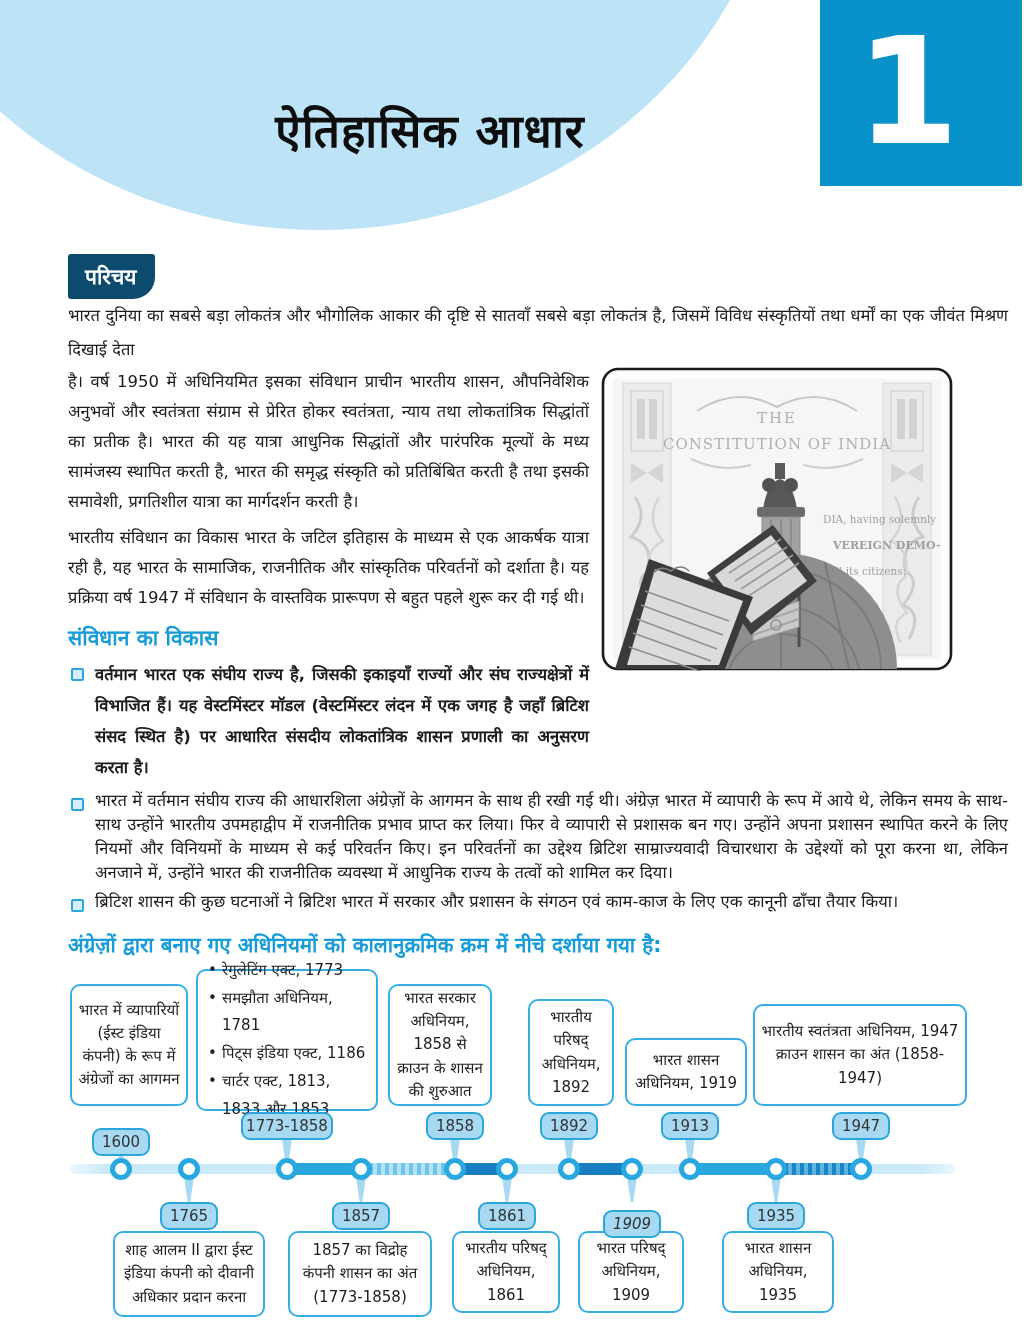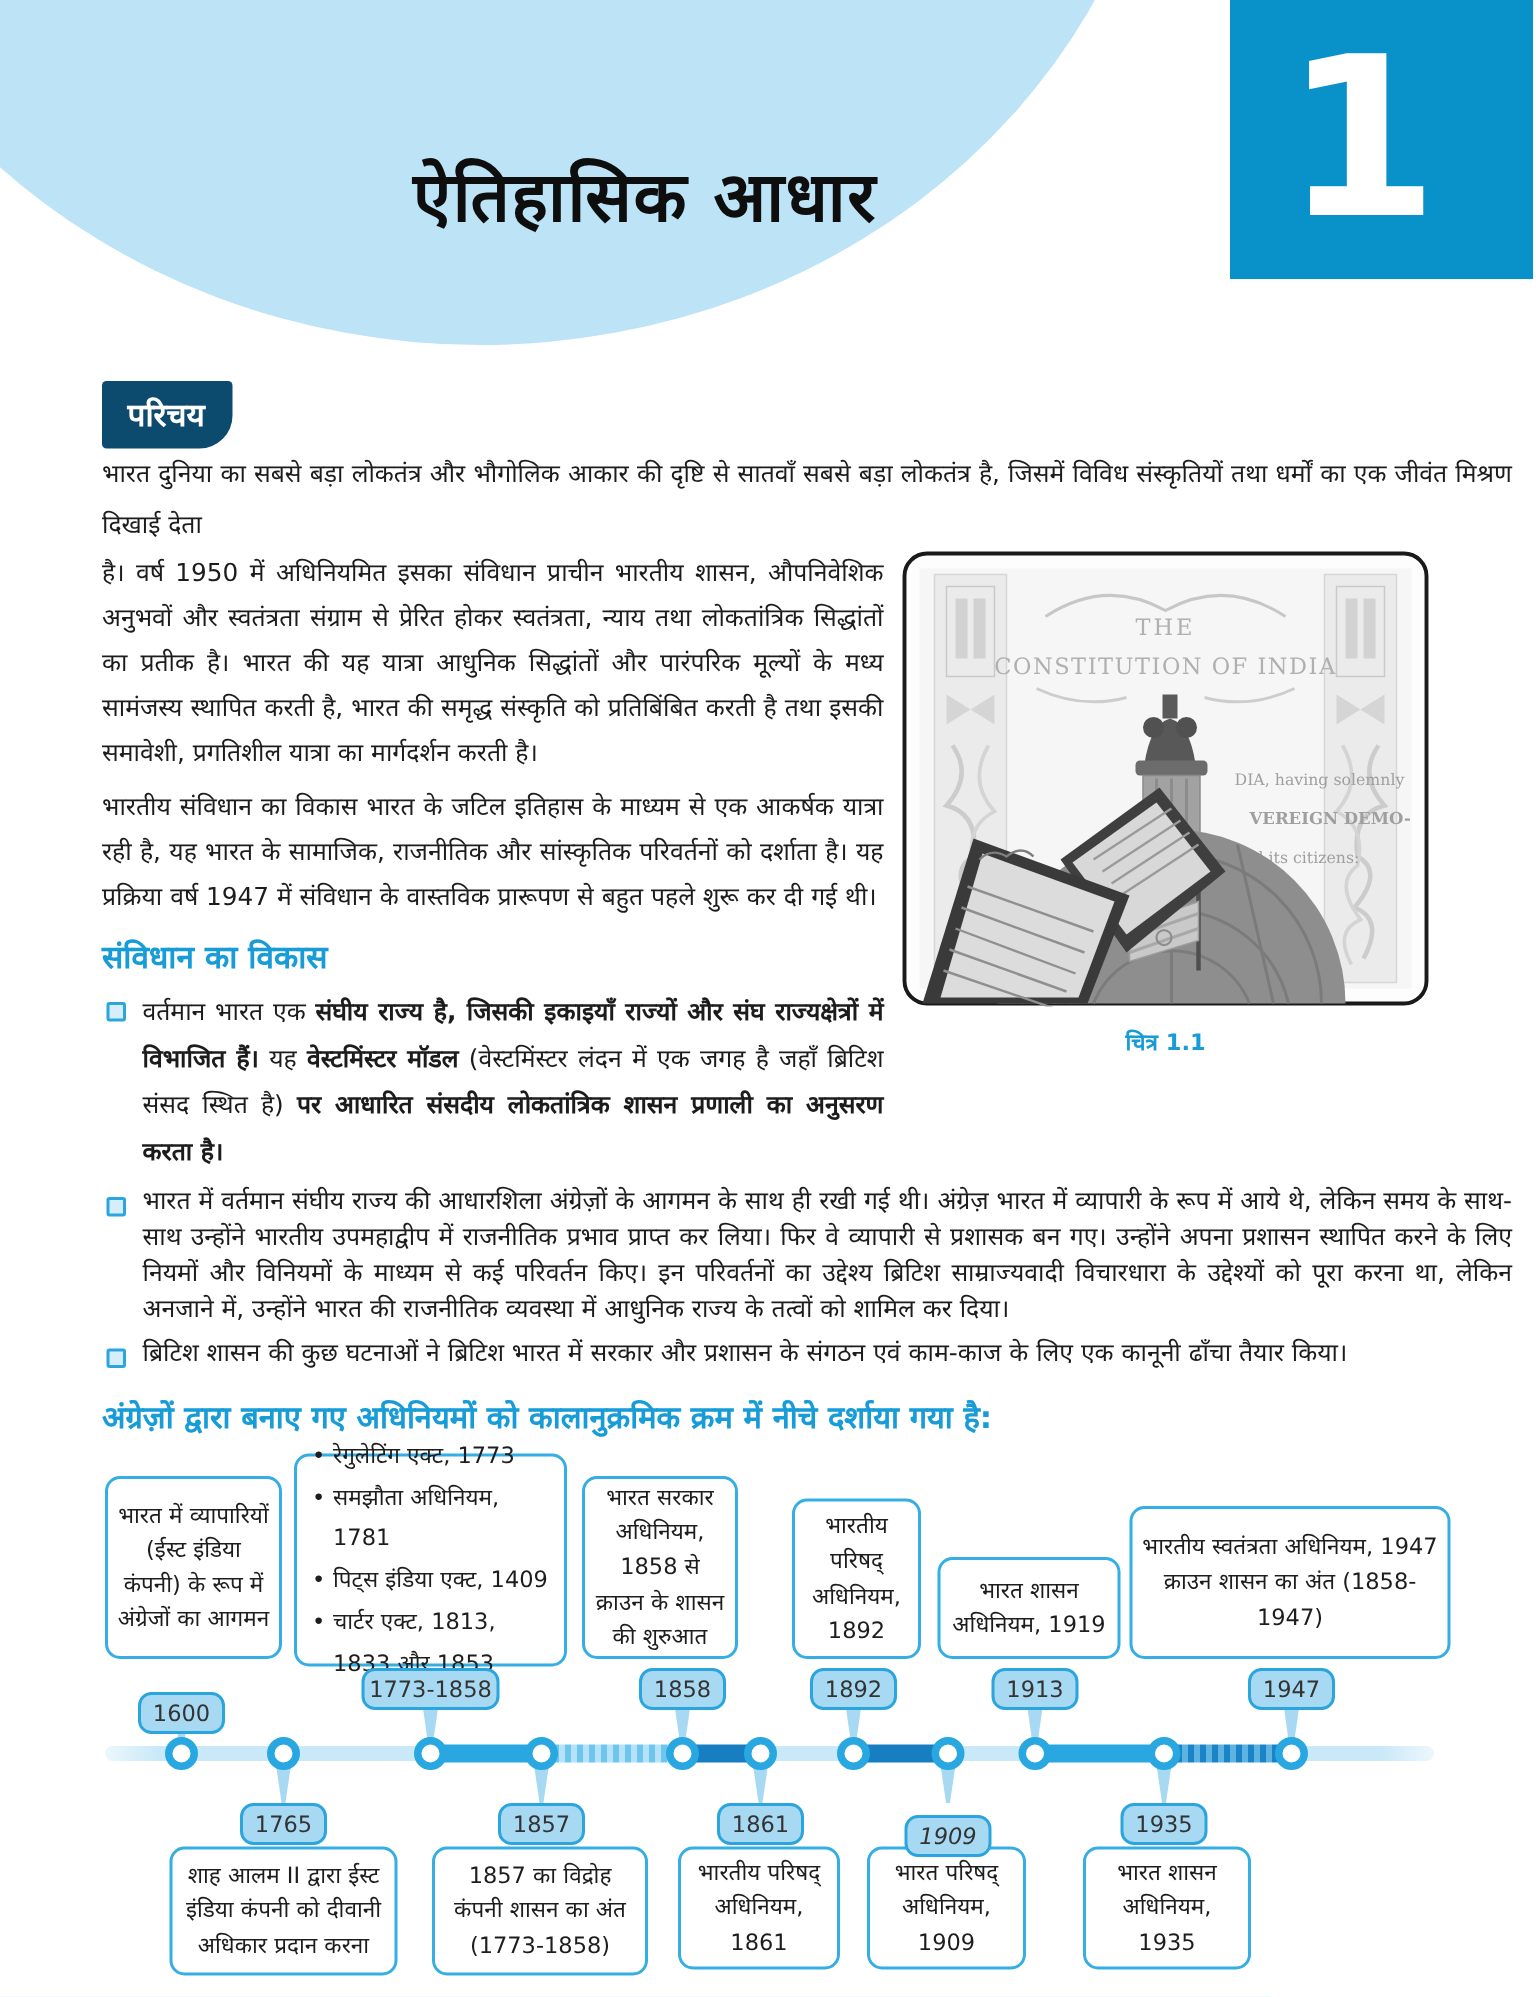--- a/index.html
+++ b/index.html
@@ -25,21 +25,21 @@
   .col-left p.body{line-height:30px;}
   .col-right{margin-left:auto;margin-right:55px;width:352px;}
   .fig-frame{width:352px;height:304px;}
   .fig-caption{margin-top:9px;text-align:center;font-size:15px;font-weight:bold;color:#189cd8;}
   .sec-heading{margin:10px 0 6px 0;font-size:21px;font-weight:bold;color:#189cd8;}
   .bullets{margin:0;}
   .bullet{display:flex;margin-top:5px;}
   .bullet .sq{flex:0 0 auto;width:9px;height:9px;margin:9px 11px 0 3px;background:#d6eefb;
               border:2px solid #2aa5dd;border-radius:2px;}
   .bullet .btxt{flex:1;text-align:justify;}
-  .col-left .btxt{line-height:31px;font-size:16.5px;}
+  .col-left .btxt{line-height:31px;font-size:16.5px;font-weight:bold;}
   .bullet-full .btxt{line-height:24px;font-size:16.5px;}
   .bullets-full{margin-top:6px;}
   .tl-heading{margin:16px 0 0 0;font-size:20.5px;font-weight:bold;color:#189cd8;}
   
   .timeline{position:relative;height:388px;width:1024px;margin:8px 0 0 -68px;}
   .tbox{position:absolute;background:#fff;border:2px solid #35aee3;border-radius:10px;
         display:flex;align-items:center;justify-content:center;text-align:center;
         font-size:15px;line-height:1.55;color:#1d1d1d;padding:4px 6px;box-sizing:border-box;}
   .tbox.list{justify-content:flex-start;align-items:center;text-align:left;padding:6px 10px;}
   .acts{list-style:none;margin:0;padding:0;}
@@ -155,21 +155,20 @@
             <g>
               <path d="M106 206 L172 158 L216 214 L150 268 Z" fill="#3f3f3f"></path>
               <path d="M114 208 L170 168 L206 214 L150 256 Z" fill="#d8d8d8"></path>
               <path d="M128 206 l52 -34 M134 214 l52 -34 M140 222 l52 -34 M146 230 l52 -34" stroke="#9a9a9a" stroke-width="1.6"></path>
               <path d="M14 302 L48 192 L152 230 L124 302 Z" fill="#3a3a3a"></path>
               <path d="M26 298 L54 202 L142 234 L118 298 Z" fill="#dcdcdc"></path>
               <path d="M44 224 l84 30 M40 238 l82 30 M36 252 l80 30 M32 266 l78 28 M28 280 l76 26" stroke="#8f8f8f" stroke-width="1.6"></path>
               <path d="M52 206 q8 -8 18 -2 q10 -8 18 0" fill="none" stroke="#7e7e7e" stroke-width="1.6"></path>
             </g>
           </svg>
-          <div class="fig-caption">चित्र 1.1</div>
         </div>
       </div>
 
       <div class="bullets bullets-full">
         <div class="bullet bullet-full">
           <span class="sq"></span>
           <span class="btxt">भारत में वर्तमान संघीय राज्य की आधारशिला अंग्रेज़ों के आगमन के साथ ही रखी गई थी। अंग्रेज़ भारत में व्यापारी के रूप में आये थे, लेकिन समय के साथ-साथ उन्होंने भारतीय उपमहाद्वीप में राजनीतिक प्रभाव प्राप्त कर लिया। फिर वे व्यापारी से प्रशासक बन गए। उन्होंने अपना प्रशासन स्थापित करने के लिए नियमों और विनियमों के माध्यम से कई परिवर्तन किए। इन परिवर्तनों का उद्देश्य ब्रिटिश साम्राज्यवादी विचारधारा के उद्देश्यों को पूरा करना था, लेकिन अनजाने में, उन्होंने भारत की राजनीतिक व्यवस्था में आधुनिक राज्य के तत्वों  को शामिल कर दिया।</span>
         </div>
         <div class="bullet bullet-full">
           <span class="sq"></span>
@@ -180,21 +179,21 @@
       <div class="tl-heading">अंग्रेज़ों द्वारा बनाए गए अधिनियमों को कालानुक्रमिक क्रम में नीचे दर्शाया गया है:</div>
 
       
       <div class="timeline">
 
         <div class="tbox" style="left:70px;top:18px;width:118px;height:122px;">भारत में व्यापारियों (ईस्ट इंडिया कंपनी) के रूप में अंग्रेजों का आगमन</div>
         <div class="tbox list" style="left:196px;top:3px;width:182px;height:142px;">
           <div class="acts">
             <div>रेगुलेटिंग एक्ट, 1773</div>
             <div>समझौता अधिनियम, 1781</div>
-            <div>पिट्स इंडिया एक्ट, 1409</div>
+            <div>पिट्स इंडिया एक्ट, 1186</div>
             <div>चार्टर एक्ट, 1813, 1833 और 1853</div>
           </div>
         </div>
         <div class="tbox" style="left:388px;top:18px;width:104px;height:122px;">भारत सरकार अधिनियम, 1858 से क्राउन के शासन की शुरुआत</div>
         <div class="tbox" style="left:528px;top:33px;width:86px;height:107px;">भारतीय परिषद् अधिनियम, 1892</div>
         <div class="tbox" style="left:625px;top:72px;width:122px;height:68px;">भारत शासन अधिनियम, 1919</div>
         <div class="tbox" style="left:753px;top:38px;width:214px;height:102px;">भारतीय स्वतंत्रता अधिनियम, 1947 क्राउन शासन का अंत (1858-1947)</div>
 
         <div class="ytag" style="left:92px;top:146px;width:58px;margin-top:16px;">1600</div>
         <div class="ytag" style="left:241px;top:146px;width:92px;">1773-1858</div>

